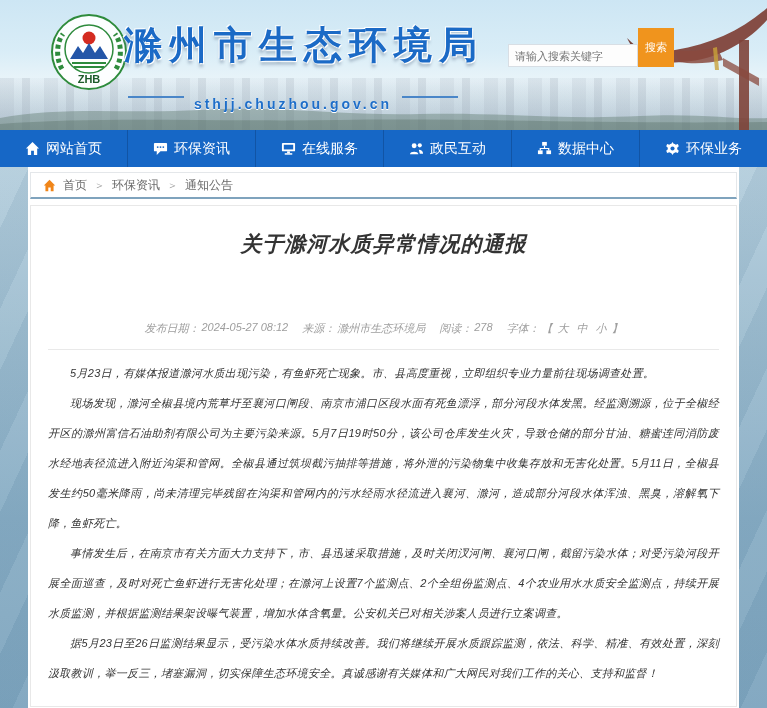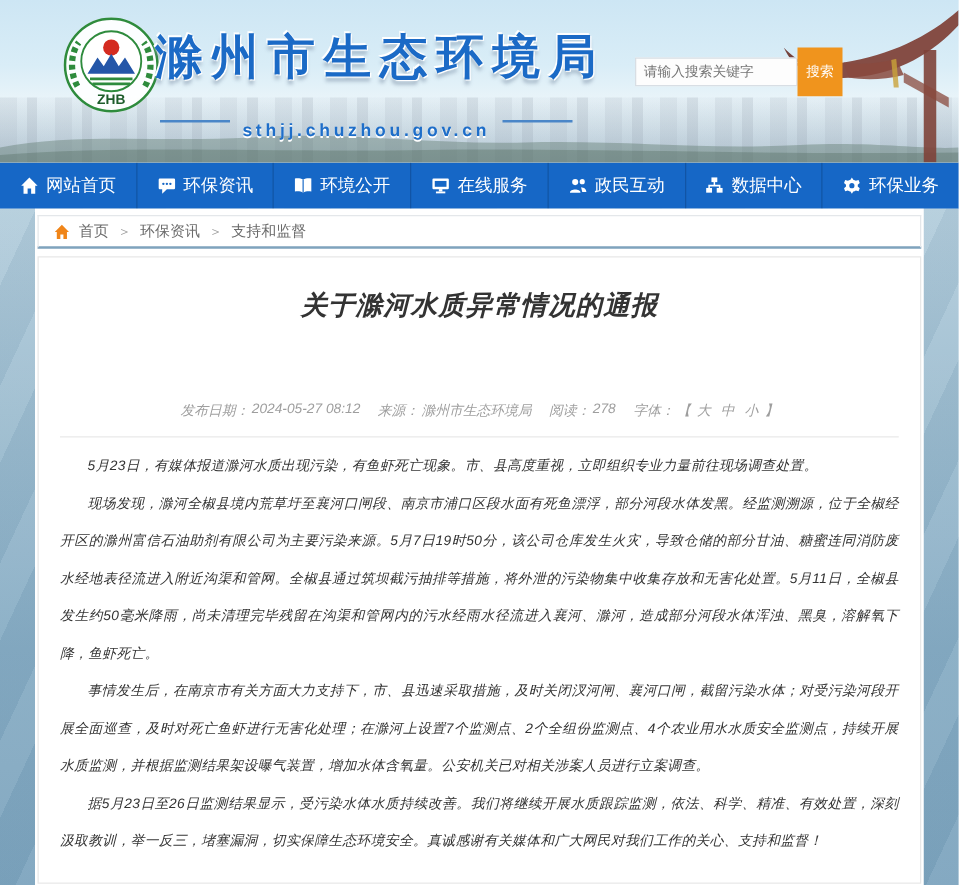--- a/index.html
+++ b/index.html
@@ -31,21 +31,21 @@
   .domain-row {
     position:absolute; left:128px; top:82px; width:330px;
     display:flex; align-items:center; justify-content:center; gap:10px;
   }
   .domain-line { width:64px; height:2px; background:#4a86c8; }
   .domain-text {
     font-size:14px; font-weight:bold; letter-spacing:3px; color:#1e6ec9;
     text-shadow:0 1px 0 #fff;
     margin-top:14px;
   }
-  .search-box { position:absolute; left:508px; top:38px; display:flex; align-items:center; }
+  .search-box { position:absolute; left:508px; top:28px; display:flex; align-items:flex-end; }
   .search-input {
     width:130px; height:23px; border:1px solid #d8dee4; background:#fdfdfd;
     font-size:11px; color:#555; padding:0 6px; outline:none;
   }
   .search-btn {
     width:36px; height:39px; border:none; background:#f0941d; color:#fff;
     font-size:11px; cursor:pointer; font-family:inherit;
   }
 
   
@@ -158,27 +158,20 @@
       <svg class="nav-icon" viewBox="0 0 16 16">
           <path d="M2 2 H14 Q15 2 15 3 V10 Q15 11 14 11 H8 L4 15 V11 H2 Q1 11 1 10 V3 Q1 2 2 2 Z" fill="#fff"></path>
           <circle cx="5" cy="6.5" r="1" fill="#1667c6"></circle>
           <circle cx="8" cy="6.5" r="1" fill="#1667c6"></circle>
           <circle cx="11" cy="6.5" r="1" fill="#1667c6"></circle>
         </svg>
       <span>环保资讯</span>
     </div>
     <div class="nav-item">
       <svg class="nav-icon" viewBox="0 0 16 16">
-          <path d="M8 3 C6 1.8 3.5 1.6 1 2 V13 C3.5 12.6 6 12.8 8 14 C10 12.8 12.5 12.6 15 13 V2 C12.5 1.6 10 1.8 8 3 Z M8 3 V14" fill="#fff"></path>
-          <path d="M8 3 V14" stroke="#1667c6" stroke-width="1"></path>
-        </svg>
-      <span>环境公开</span>
-    </div>
-    <div class="nav-item">
-      <svg class="nav-icon" viewBox="0 0 16 16">
           <rect x="1" y="2" width="14" height="9" rx="1" fill="#fff"></rect>
           <rect x="3" y="4" width="10" height="5" fill="#1667c6"></rect>
           <rect x="6.5" y="11" width="3" height="2" fill="#fff"></rect>
           <rect x="4" y="13" width="8" height="1.6" fill="#fff"></rect>
         </svg>
       <span>在线服务</span>
     </div>
     <div class="nav-item">
       <svg class="nav-icon" viewBox="0 0 16 16">
           <circle cx="5.5" cy="5" r="2.6" fill="#fff"></circle>
@@ -210,21 +203,21 @@
     <div class="wrapper">
 
       <div class="breadcrumb-card">
         <svg class="crumb-home-icon" viewBox="0 0 16 16">
             <path d="M8 1 L15 8 H13 V15 H9.5 V10.5 H6.5 V15 H3 V8 H1 Z" fill="#f08519"></path>
           </svg>
         <span class="crumb-link">首页</span>
         <span class="crumb-sep">＞</span>
         <span class="crumb-link">环保资讯</span>
         <span class="crumb-sep">＞</span>
-        <span class="crumb-link">支持和监督</span>
+        <span class="crumb-link">通知公告</span>
       </div>
 
       <div class="article-card">
         <h1 class="article-title">关于滁河水质异常情况的通报</h1>
 
         <div class="article-meta">
           <span class="meta-seg">
             <span>发布日期：</span>
             <span>2024-05-27 08:12</span>
           </span>

